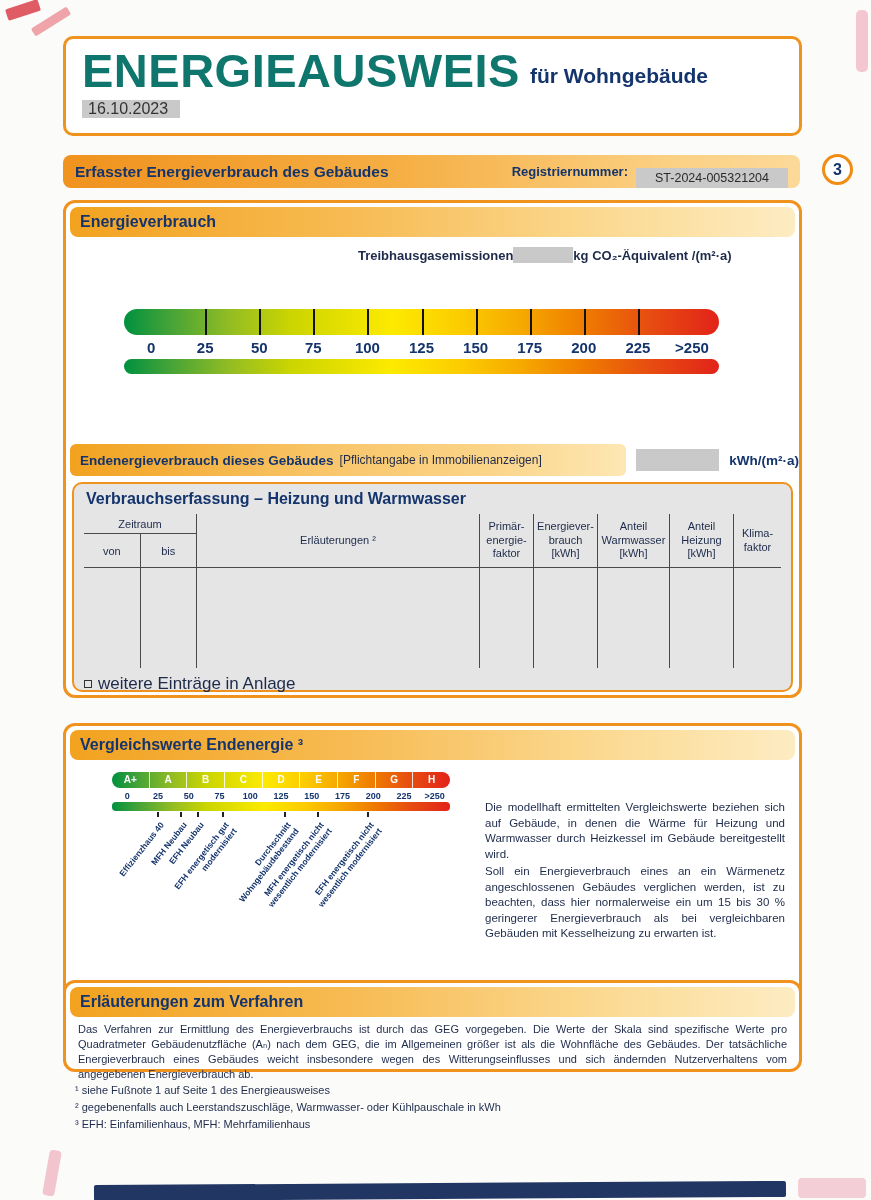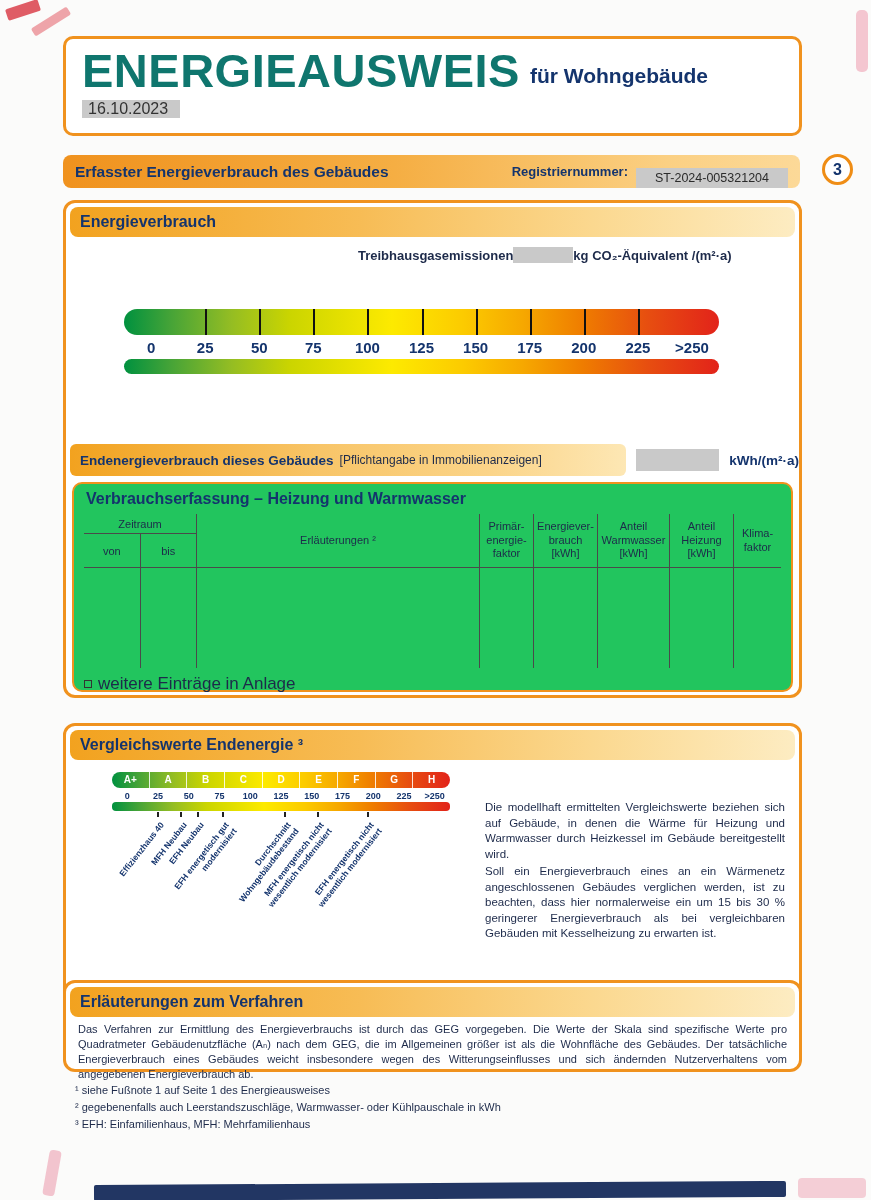--- a/index.html
+++ b/index.html
@@ -66,21 +66,21 @@
   .final-band { width:562px; height:32px; border-radius:6px; padding:0 10px; gap:6px;
                 background:linear-gradient(90deg,#f2a21f 0%,#f8c express 0,#f8c568 45%,#fbd488 75%,#fde7b4 100%);
                 background:linear-gradient(90deg,#f2a21f 0%,#f8c568 45%,#fbd488 75%,#fde7b4 100%);
                 display:flex; align-items:center; }
   .final-lbl { font-size:13.5px; font-weight:bold; color:#14346d; white-space:nowrap; }
   .final-note { font-size:12px; color:#1d2a4a; white-space:nowrap; }
   .final-field { width:84px; height:22px; }
   .final-unit { font-size:13.5px; font-weight:bold; color:#14346d; white-space:nowrap; }
 
   
-  .inner-box { margin:6px 6px 0; border:2px solid #f0921e; border-radius:10px; height:210px; padding:4px 10px 0; background:#22c55e; }
+  .inner-box { margin:6px 6px 0; border:2px solid #f0921e; border-radius:10px; height:210px; padding:4px 10px 0; background:#e5e5e5; }
   .inner-title { font-size:16px; font-weight:bold; color:#14346d; padding:2px 2px 6px; }
   .vtable { display:grid; grid-template-columns:56px 56px 1fr 54px 64px 72px 64px 48px;
             font-size:11px; color:#1d2a4a; }
   .th { height:54px; border-bottom:1px solid #4a4a4a; display:flex; align-items:center; justify-content:center;
         text-align:center; white-space:pre-line; line-height:1.25; padding:2px 1px; }
   .bl { border-left:1px solid #4a4a4a; }
   .zgroup { grid-column:1/3; height:54px; border-bottom:1px solid #4a4a4a; display:flex; flex-direction:column; }
   .zlabel { border-bottom:1px solid #4a4a4a; text-align:center; padding:4px 0 3px; }
   .vonbis { flex:1; display:flex; }
   .vonbis > div { flex:1; display:flex; align-items:center; justify-content:center; }

